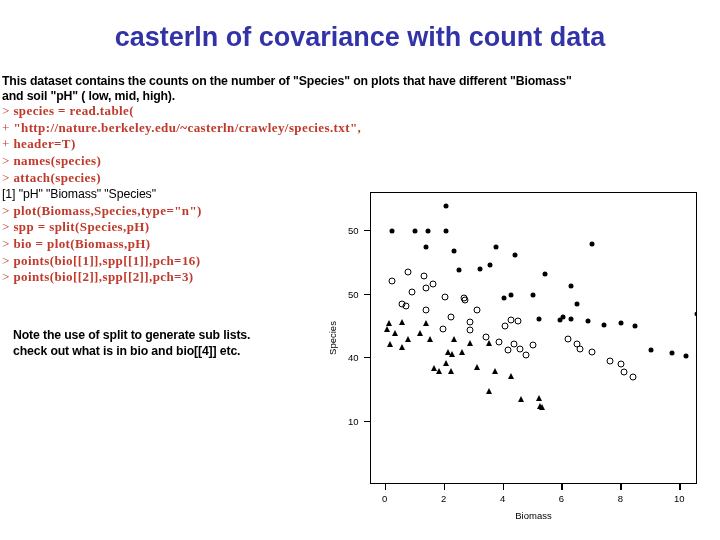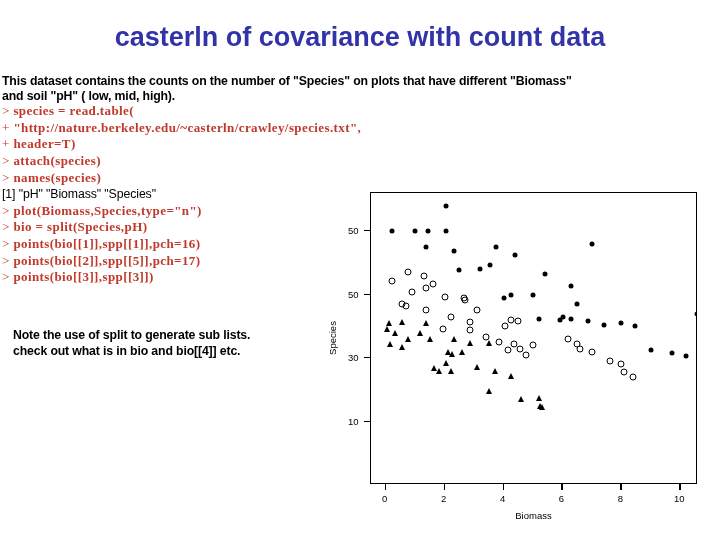--- a/index.html
+++ b/index.html
@@ -185,28 +185,28 @@
 
 <div id="slide-title">casterln of covariance with count data</div>
 
 <div id="left-col">
   <div class="prose">This dataset contains the counts on the number of "Species" on plots that have different "Biomass"</div>
   <div class="prose">and soil "pH" ( low, mid, high).</div>
   <div id="console-lines">
       <div class="code-line"><span class="prompt">&gt; </span><span>species = read.table(</span></div>
       <div class="code-line"><span class="prompt">+ </span><span>"http://nature.berkeley.edu/~casterln/crawley/species.txt",</span></div>
       <div class="code-line"><span class="prompt">+ </span><span>header=T)</span></div>
+      <div class="code-line"><span class="prompt">&gt; </span><span>names(species)</span></div>
       <div class="code-line"><span class="prompt">&gt; </span><span>attach(species)</span></div>
-      <div class="code-line"><span class="prompt">&gt; </span><span>names(species)</span></div>
       <div class="output-line">[1] "pH" "Biomass" "Species"</div>
       <div class="code-line"><span class="prompt">&gt; </span><span>plot(Biomass,Species,type="n")</span></div>
-      <div class="code-line"><span class="prompt">&gt; </span><span>bio = split(Species,pH)</span></div>
+      <div class="code-line"><span class="prompt">&gt; </span><span>spp = split(Species,pH)</span></div>
+      <div class="code-line"><span class="prompt">&gt; </span><span>bio = plot(Biomass,pH)</span></div>
       <div class="code-line"><span class="prompt">&gt; </span><span>points(bio[[1]],spp[[1]],pch=16)</span></div>
-      <div class="code-line"><span class="prompt">&gt; </span><span>points(bio[[2]],spp[[5]],pch=17)</span></div>
-      <div class="code-line"><span class="prompt">&gt; </span><span>points(bio[[3]],spp[[3]])</span></div>
+      <div class="code-line"><span class="prompt">&gt; </span><span>points(bio[[2]],spp[[2]],pch=3)</span></div>
     </div>
 </div>
 
 <div id="note-block">
   <div class="prose">Note the use of split to generate sub lists.</div>
   <div class="prose">check out what is in bio and bio[[4]] etc.</div>
 </div>
 
 <div id="r-plot">
   <div id="plot-frame">
@@ -316,21 +316,21 @@
       <div class="xtick-label" style="left: 162.568px;">4</div>
       <div class="tick-x" style="left: 221.486px;"></div>
       <div class="xtick-label" style="left: 221.486px;">6</div>
       <div class="tick-x" style="left: 280.405px;"></div>
       <div class="xtick-label" style="left: 280.405px;">8</div>
       <div class="tick-x" style="left: 339.324px;"></div>
       <div class="xtick-label" style="left: 339.324px;">10</div>
       <div class="tick-y" style="top: 236.522px;"></div>
       <div class="ytick-label" style="top: 236.522px;">10</div>
       <div class="tick-y" style="top: 173.043px;"></div>
-      <div class="ytick-label" style="top: 173.043px;">30</div>
+      <div class="ytick-label" style="top: 173.043px;">40</div>
       <div class="tick-y" style="top: 109.565px;"></div>
       <div class="ytick-label" style="top: 109.565px;">50</div>
       <div class="tick-y" style="top: 46.087px;"></div>
       <div class="ytick-label" style="top: 46.087px;">50</div>
     </div>
   <div id="xaxis-title">Biomass</div>
   <div id="yaxis-title">Species</div>
 </div>
 
 </body></html>

